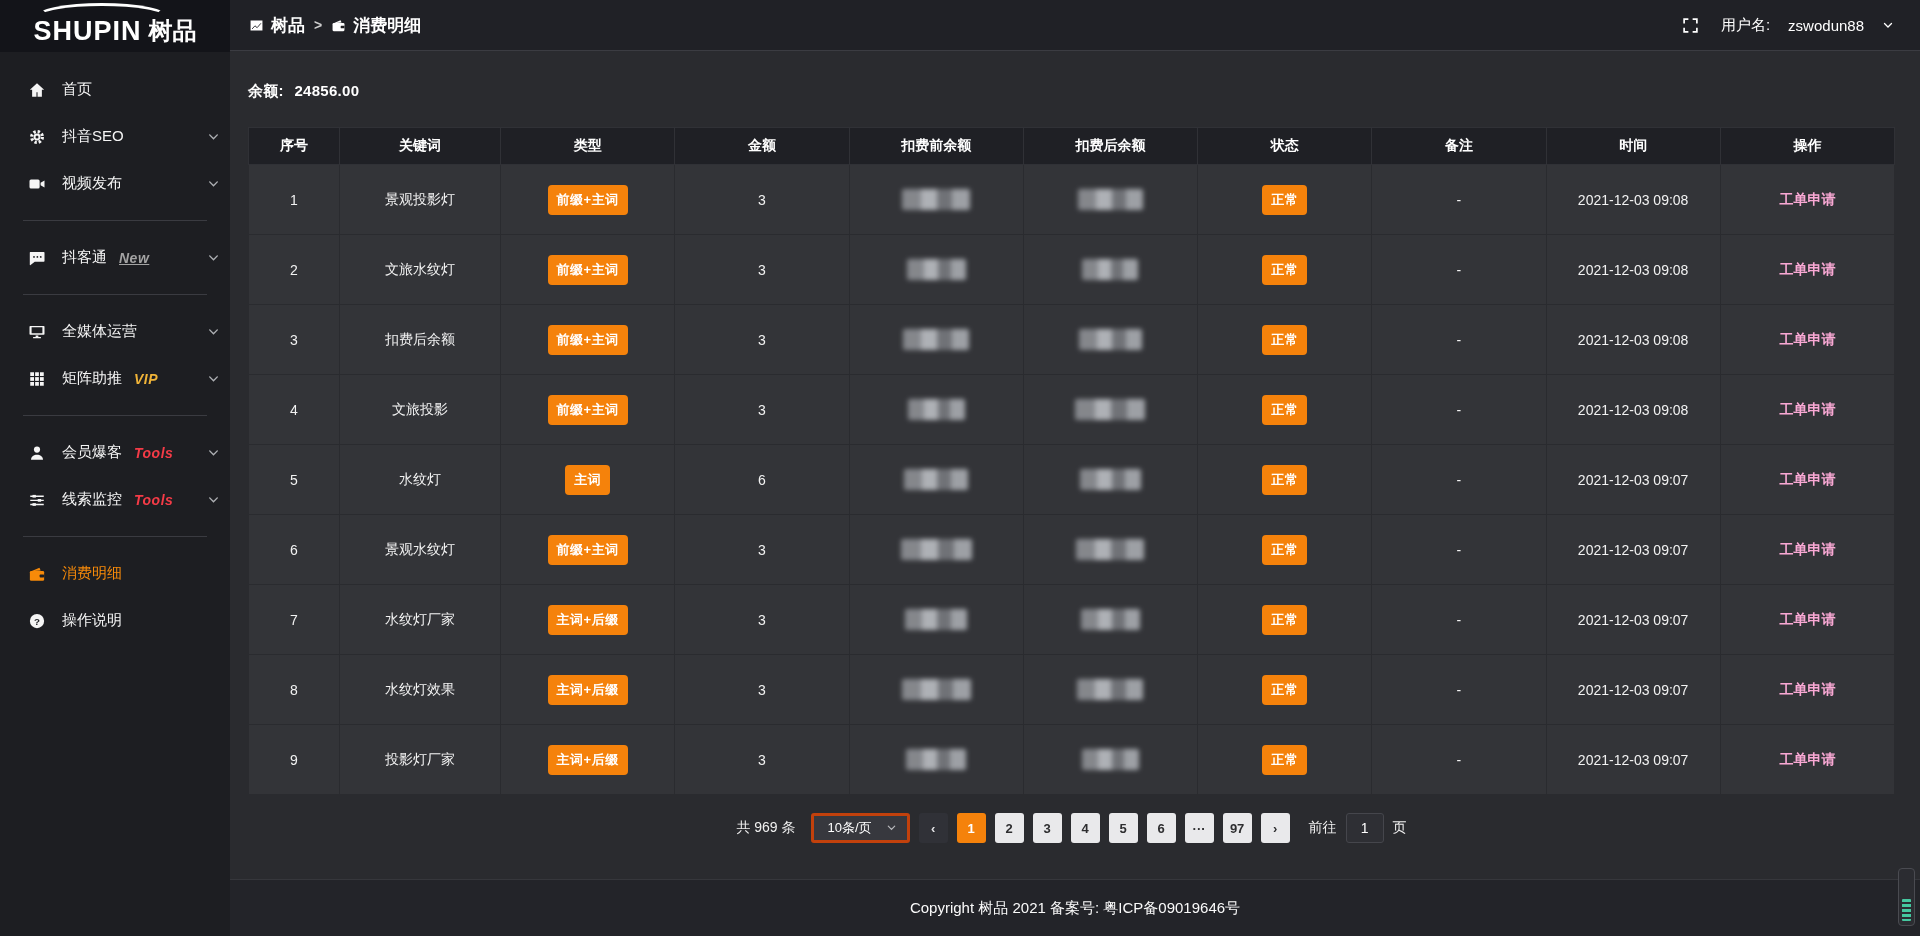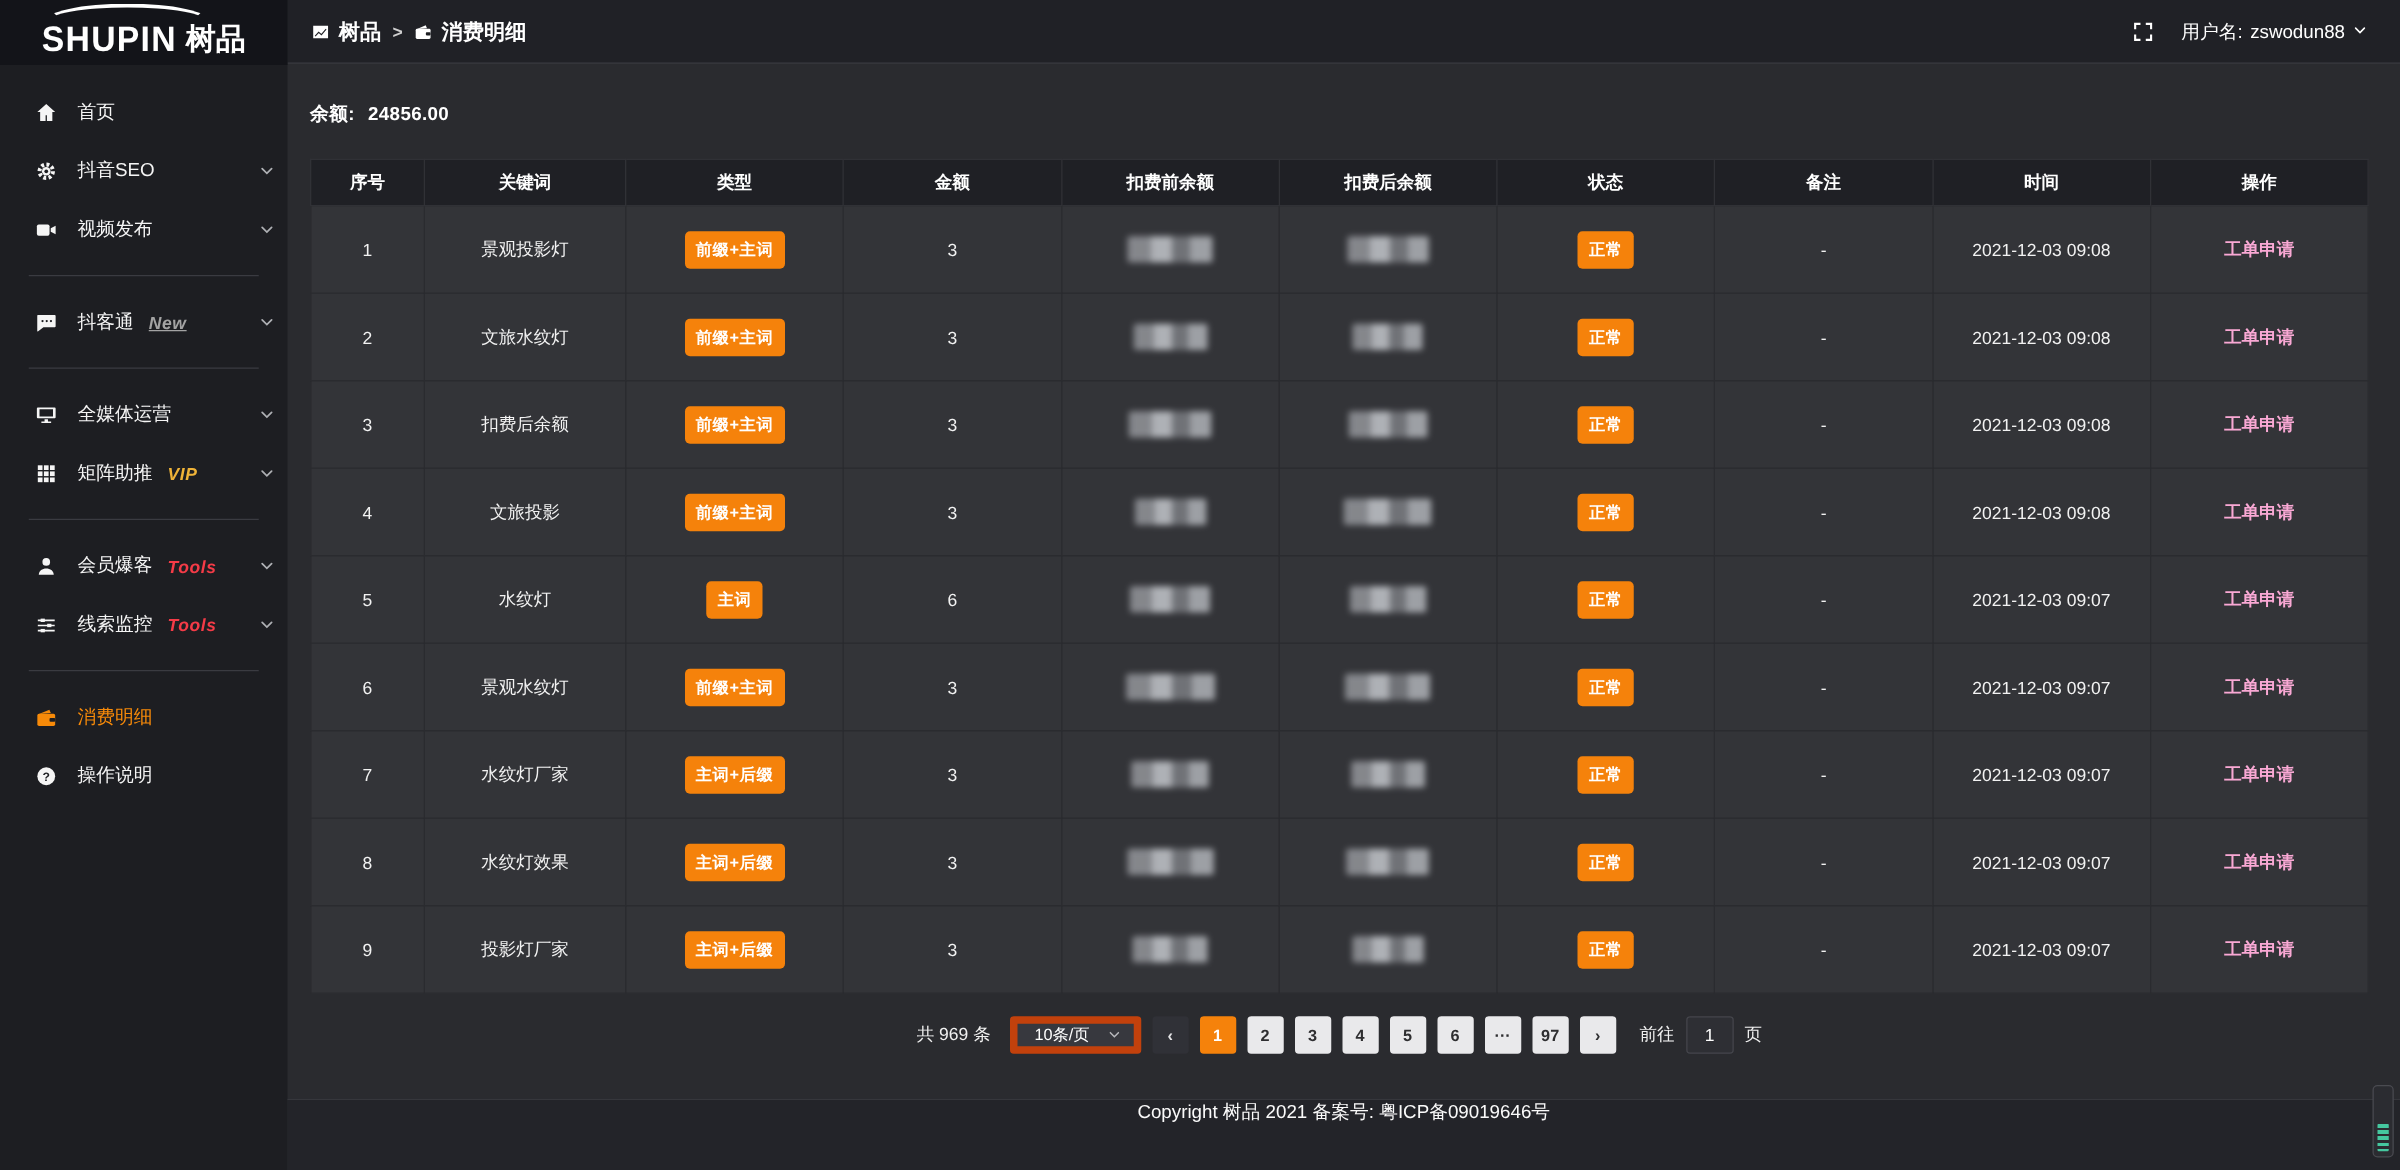--- a/index.html
+++ b/index.html
@@ -31,50 +31,50 @@
   .main { flex:1; display:flex; flex-direction:column; min-width:0; }
 
   .topbar { height:51px; background:#202126; border-bottom:1px solid #3b3c42; display:flex; align-items:center; padding:0 26px 0 19px; flex-shrink:0; }
   .crumbs { display:flex; align-items:center; gap:9px; font-size:17px; font-weight:bold; }
   .crumb { display:flex; align-items:center; gap:7px; cursor:pointer; }
   .crumb .ico svg { width:15px; height:15px; display:block; }
   .crumb-sep { color:#cfcfcf; font-size:14px; font-weight:bold; }
   .topbar-right { margin-left:auto; display:flex; align-items:center; gap:22px; }
   .fs-btn { display:flex; cursor:pointer; }
   .fs-btn svg { width:17px; height:17px; }
-  .user-box { display:flex; align-items:center; gap:6px; font-size:15px; cursor:pointer; }
+  .user-box { display:flex; align-items:center; gap:18px; font-size:15px; cursor:pointer; }
   .user-box svg { width:12px; height:12px; }
 
   .content { flex:1; padding:20px 25px 0 18px; display:flex; flex-direction:column; }
   .balance { font-size:15px; font-weight:bold; margin:11px 0 26px 0; letter-spacing:.3px; }
   .balance .val { margin-left:6px; }
 
   
   table { width:100%; border-collapse:collapse; table-layout:fixed; font-size:14px; }
   thead th { background:#1f2025; height:37px; font-weight:bold; color:#fff; border:1px solid #303136; }
   tbody td { background:#333438; height:70px; text-align:center; color:#f2f2f2; border:1px solid #2a2b2f; }
   .badge { display:inline-block; background:#f5820b; color:#fff; font-weight:bold; font-size:13px; padding:6px 9px; border-radius:4px; letter-spacing:.5px; }
   .blur-block { display:inline-block; height:21px; border-radius:2px; vertical-align:middle;
     background:linear-gradient(90deg,#8e9095 0 28%,#bcbfc4 28% 52%,#77797e 52% 74%,#a9acb1 74%);
     filter:blur(2.6px); opacity:.9; }
   .action-link { color:#f9a8d4; font-weight:bold; cursor:pointer; }
 
   
   .pagination { display:flex; align-items:center; justify-content:center; gap:9px; margin-top:18px; font-size:14px; }
   .pg-total { margin-right:6px; color:#f0f0f0; }
-  .pg-size { height:30px; background:#37383e; border:6px solid #c2410c; border-radius:3px; display:flex; align-items:center; gap:14px; padding:0 10px 0 14px; font-size:13px; cursor:pointer; }
+  .pg-size { height:30px; background:#37383e; border:3px solid #c2410c; border-radius:3px; display:flex; align-items:center; gap:14px; padding:0 10px 0 14px; font-size:13px; cursor:pointer; }
   .pg-size svg { width:11px; height:11px; color:#b8b9bd; }
   .pg-btn { min-width:29px; height:30px; padding:0 6px; border-radius:3px; background:#e9e9eb; color:#2e2e30; font-weight:bold; display:flex; align-items:center; justify-content:center; cursor:pointer; font-size:13px; }
   .pg-btn.prev { background:#303137; color:#e3e3e5; }
   .pg-btn.active { background:#f5820b; color:#fff; }
   .pg-goto { display:flex; align-items:center; gap:9px; margin-left:10px; color:#f0f0f0; }
   .pg-input { width:38px; height:30px; background:#2e2f34; border:1px solid #45464c; border-radius:3px; color:#fff; text-align:center; font-size:14px; font-family:inherit; }
 
   
-  .footer { height:57px; flex-shrink:0; background:#232429; border-top:1px solid #36373c; display:flex; align-items:flex-start; justify-content:center; font-size:15px; color:#fafafa; }
+  .footer { height:57px; flex-shrink:0; background:#232429; border-top:1px solid #36373c; display:flex; align-items:center; justify-content:center; font-size:15px; color:#fafafa; }
 
   
   .side-widget { position:absolute; right:5px; bottom:10px; width:17px; height:58px; background:#2b2c31; border:1px solid #4a4b51; border-radius:4px; cursor:pointer; }
   .side-widget .stripes { position:absolute; left:3px; right:3px; bottom:4px; height:22px;
     background:repeating-linear-gradient(180deg,#45c79f 0 3px,#2b2c31 3px 5px); border-radius:1px; }
 </style>
 </head>
 <body>
 
 <div class="page">

